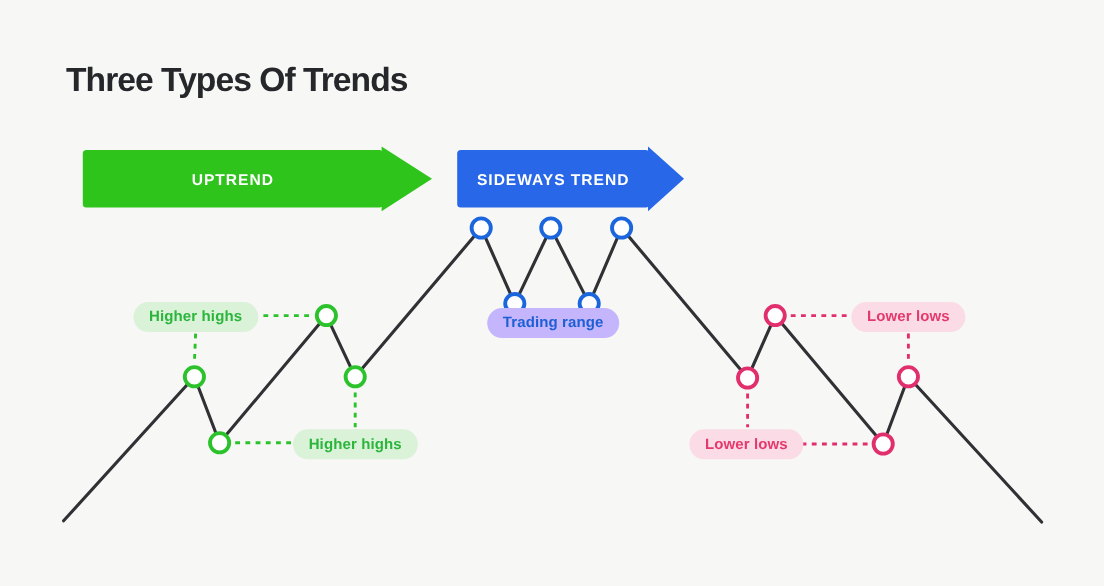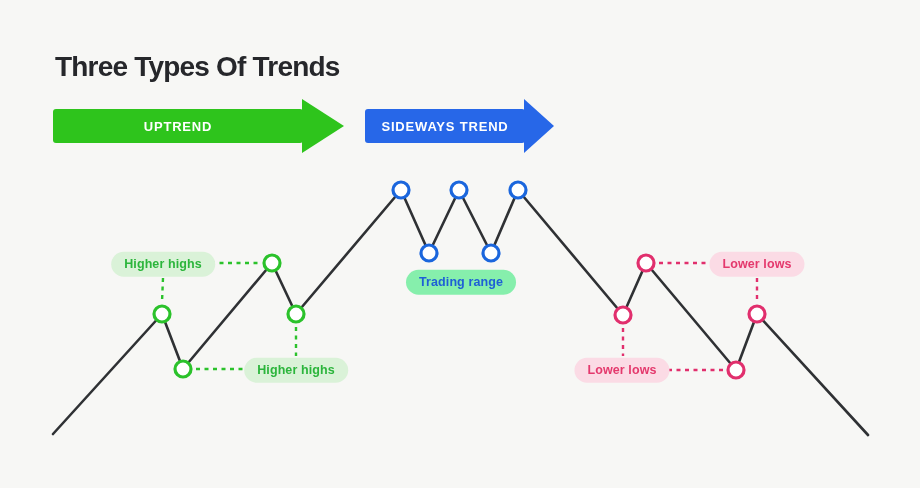--- a/index.html
+++ b/index.html
@@ -2,22 +2,22 @@
 <html><head>
 <meta charset="utf-8">
 <style>
   html,body{margin:0;padding:0;background:#f7f7f5;}
   body{font-family:"Liberation Sans",sans-serif;}
   .canvas{position:relative;width:920px;height:488px;background:#f7f7f5;overflow:hidden;}
 
   .title{position:absolute;left:55px;top:47px;margin:0;font-size:28px;line-height:40px;
          font-weight:800;color:#26272b;letter-spacing:-0.8px;}
 
-  .arrow{position:absolute;top:109px;height:34px;background:var(--c);
-         display:flex;align-items:center;justify-content:center;border-radius:3px;}
+  .arrow{position:absolute;top:125px;height:48px;background:var(--c);
+         display:flex;align-items:center;justify-content:center;border-radius:3px;margin-left:16px;}
   .arrow .arrow-label{color:#ffffff;font-size:13px;font-weight:700;letter-spacing:0.8px;}
   .arrow::after{content:"";position:absolute;left:calc(100% - 1px);top:50%;
          transform:translateY(-50%);width:0;height:0;
          border-top:27px solid transparent;border-bottom:27px solid transparent;
          border-left:var(--head) solid var(--c);}
   .arrow-uptrend{left:53px;width:250px;--head:42px;}
   .arrow-sideways{left:365px;width:160px;text-align:right;--head:30px;}
   .arrow-downtrend{left:579px;width:258px;--head:29px;}
 
   .chart-svg{position:absolute;left:0;top:0;width:920px;height:488px;}
@@ -60,17 +60,17 @@
       <circle cx="518" cy="190" r="8" fill="#ffffff" stroke="#1b66dd" stroke-width="3.2"></circle>
       <circle cx="623" cy="315" r="8" fill="#ffffff" stroke="#e12f6d" stroke-width="3.2"></circle>
       <circle cx="646" cy="263" r="8" fill="#ffffff" stroke="#e12f6d" stroke-width="3.2"></circle>
       <circle cx="736" cy="370" r="8" fill="#ffffff" stroke="#e12f6d" stroke-width="3.2"></circle>
       <circle cx="757" cy="314" r="8" fill="#ffffff" stroke="#e12f6d" stroke-width="3.2"></circle>
     </svg>
 
   <div>
       <div class="badge" style="left: 163px; top: 264px; background: rgb(218, 242, 216); color: rgb(44, 181, 60);">Higher highs</div>
       <div class="badge" style="left: 296px; top: 370px; background: rgb(218, 242, 216); color: rgb(44, 181, 60);">Higher highs</div>
-      <div class="badge" style="left: 461px; top: 282px; background: #86efac; color: rgb(30, 95, 214);">Trading range</div>
+      <div class="badge" style="left: 461px; top: 269px; background: #c4b5fd; color: rgb(30, 95, 214);">Trading range</div>
       <div class="badge" style="left: 757px; top: 264px; background: rgb(251, 219, 229); color: rgb(228, 57, 109);">Lower lows</div>
       <div class="badge" style="left: 622px; top: 370px; background: rgb(251, 219, 229); color: rgb(228, 57, 109);">Lower lows</div>
     </div>
 </div>
 
 </body></html>

